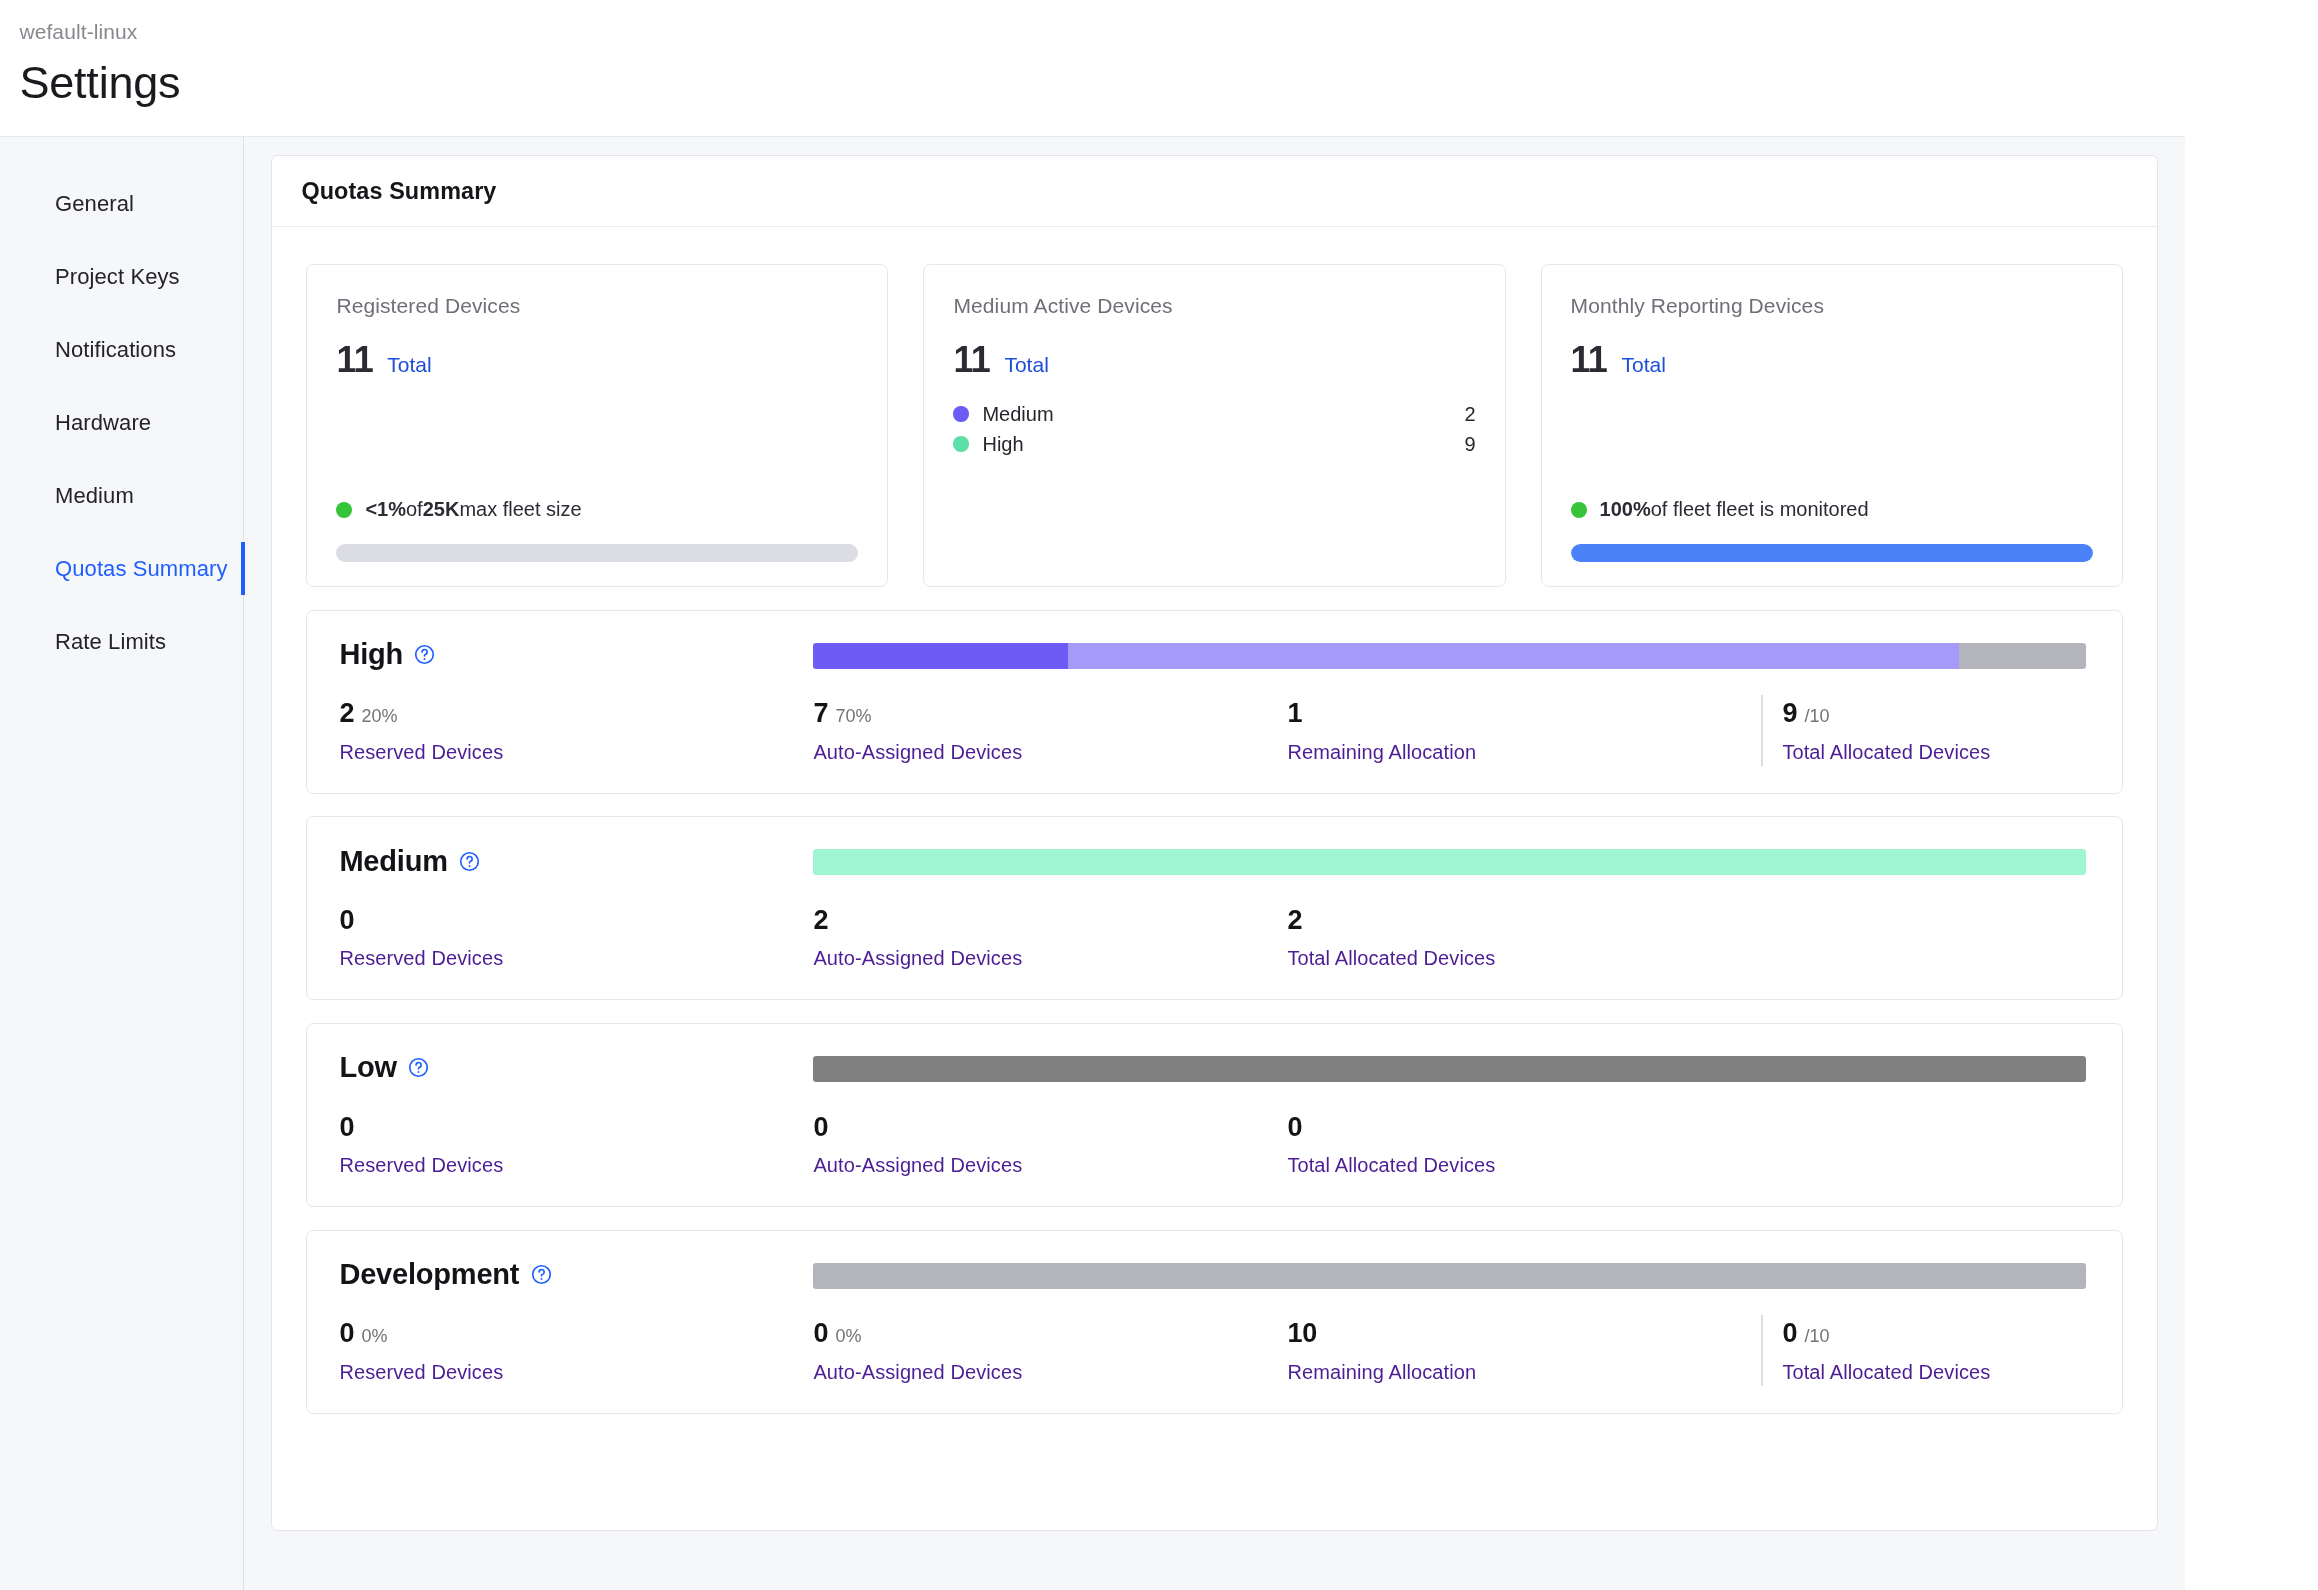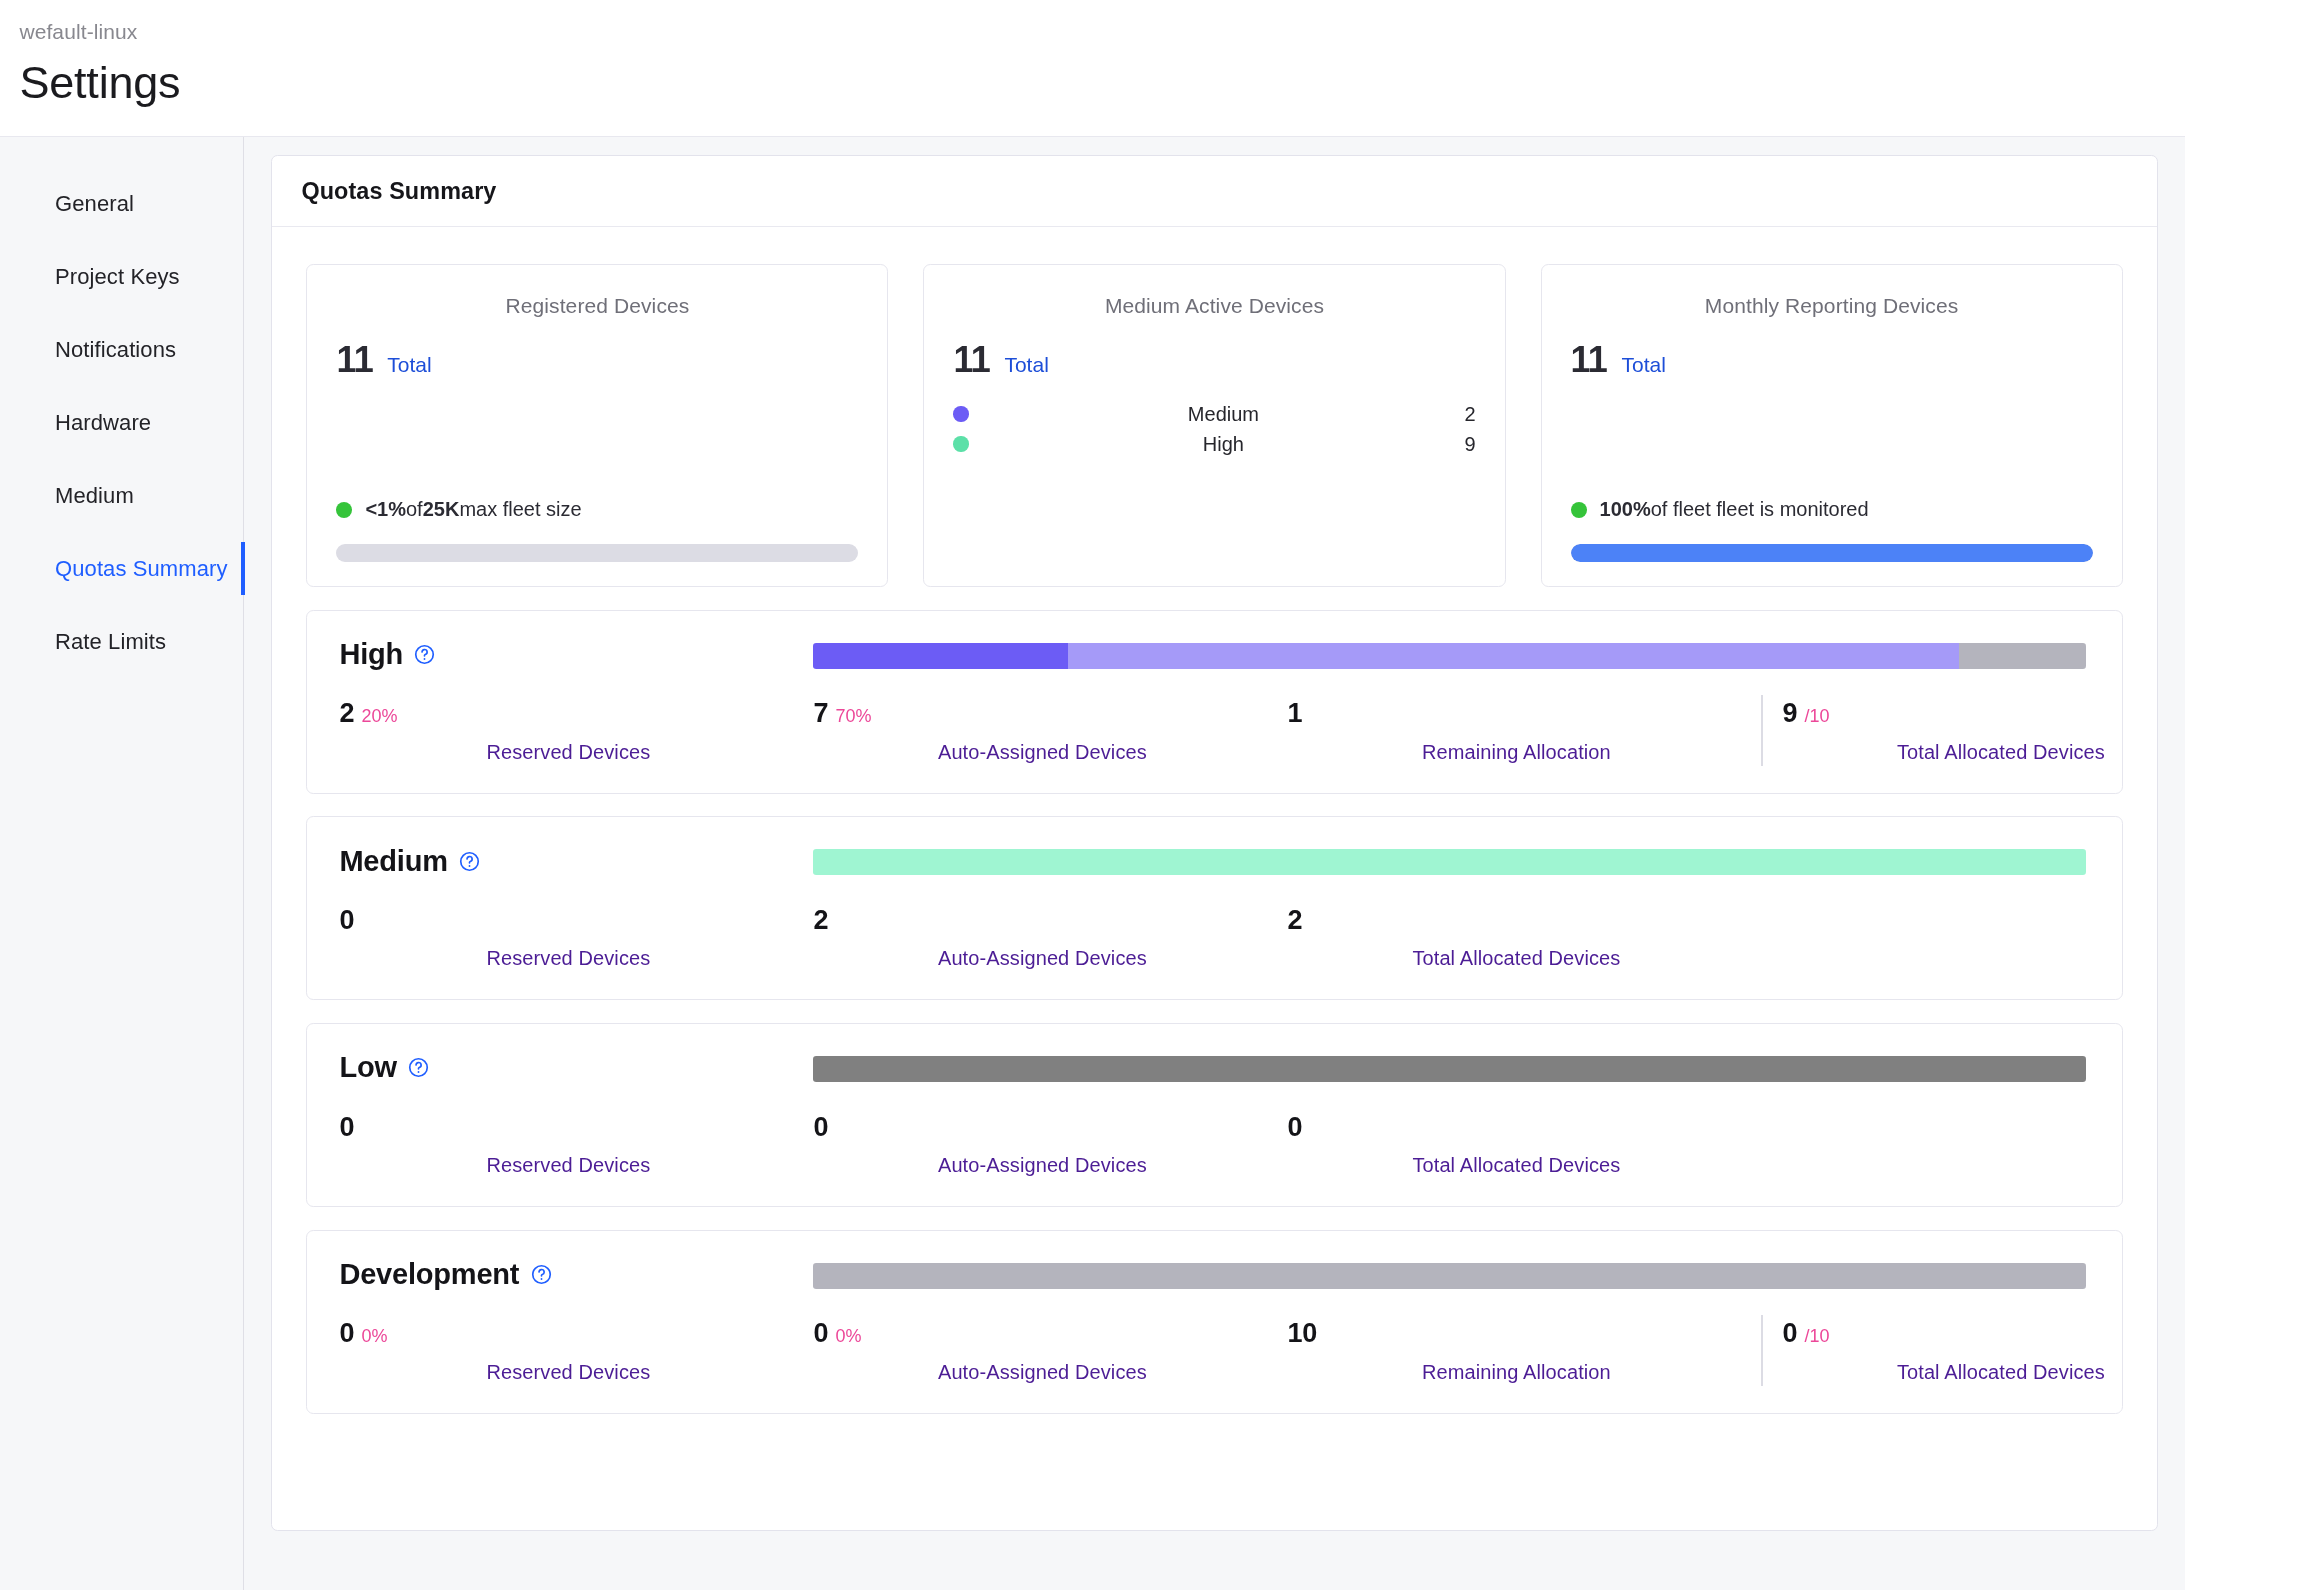--- a/index.html
+++ b/index.html
@@ -28,21 +28,21 @@
   .page-title {
     font-size: 45px;
     font-weight: 400;
     color: #1b1b1f;
     line-height: 1.25;
     margin-top: 9.7px;
     letter-spacing: -0.2px;
   }
 
   
-  .body-row { flex: 1 1 auto; display: flex; background: #f6f7f9; min-height: 0; text-align: center; }
+  .body-row { flex: 1 1 auto; display: flex; background: #f6f7f9; min-height: 0; }
 
   
   .sidebar {
     width: 244px;
     flex: 0 0 244px;
     background: #f6f7f9;
     border-right: 1.6px solid #dfdfe6;
     padding-top: 30px;
     position: relative;
   }
@@ -144,21 +144,21 @@
 
   .quota-metrics { display: flex; margin-top: 27.4px; }
   .metric { flex: 0 0 474px; padding-right: 16px; position: relative; }
   .metric.divided { padding-left: 21px; }
   .metric.divided::before {
     content: ""; position: absolute; left: 0; top: -3.2px;
     width: 1.6px; height: 71px; background: #dcdce4;
   }
   .metric-value-row { display: flex; align-items: baseline; gap: 7.3px; }
   .metric-num { font-size: 27px; font-weight: bold; color: #141418; letter-spacing: -0.2px; }
-  .metric-sub { font-size: 18px; color: #ec4899; font-weight: normal; }
+  .metric-sub { font-size: 18px; color: #737373; font-weight: normal; }
   .metric-label { font-size: 20px; color: #4c1d95; margin-top: 11.3px; letter-spacing: 0.1px; }
 </style>
 </head>
 <body>
 
 <div class="page">
 
   <div class="app-header">
     <div class="breadcrumb">wefault-linux</div>
     <div class="page-title">Settings</div>

